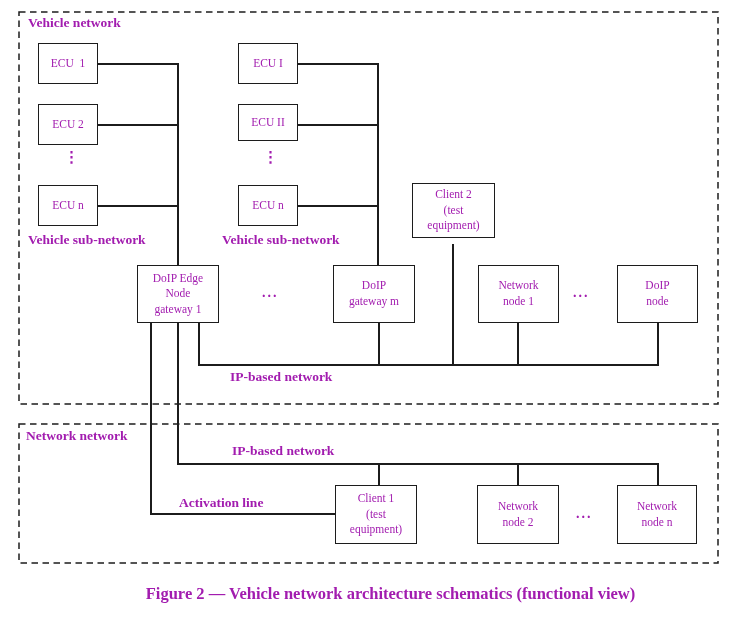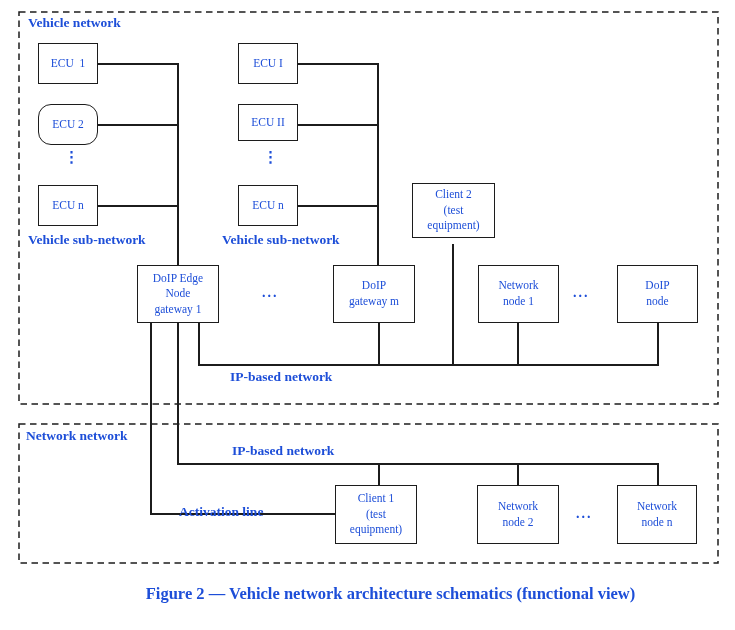--- a/index.html
+++ b/index.html
@@ -1,18 +1,18 @@
 <!DOCTYPE html>
 <html><head>
 <meta charset="utf-8">
 <style>
   html,body{margin:0;padding:0;background:#ffffff;}
   .canvas{
     position:relative;width:735px;height:630px;background:#ffffff;
-    font-family:"Liberation Serif", serif;color:#1d4ed8;overflow:hidden;
+    font-family:"Liberation Serif", serif;color:#a21caf;overflow:hidden;
   }
   .dashed-layer{position:absolute;left:0;top:0;}
   .box{
     position:absolute;box-sizing:border-box;border:1.5px solid #1c1c1c;background:#ffffff;
     display:flex;align-items:center;justify-content:center;text-align:center;
     font-size:11.5px;line-height:1.35;white-space:pre-wrap;z-index:2;
   }
   .hl{position:absolute;height:1.5px;background:#1c1c1c;z-index:1;}
   .vl{position:absolute;width:1.5px;background:#1c1c1c;z-index:1;}
   .lbl{position:absolute;font-weight:bold;font-size:13.5px;white-space:nowrap;z-index:3;}
@@ -57,24 +57,24 @@
   <div class="vl" style="left:378px;top:463px;height:22px;"></div>
   <div class="vl" style="left:517px;top:463px;height:22px;"></div>
   <div class="vl" style="left:657px;top:463px;height:22px;"></div>
 
   <div class="lbl" style="left:28px;top:15px;">Vehicle network</div>
   <div class="lbl" style="left:28px;top:232px;">Vehicle sub-network</div>
   <div class="lbl" style="left:222px;top:232px;">Vehicle sub-network</div>
   <div class="lbl" style="left:230px;top:369px;">IP-based network</div>
   <div class="lbl" style="left:26px;top:428px;">Network network</div>
   <div class="lbl" style="left:232px;top:443px;">IP-based network</div>
-  <div class="lbl" style="left:179px;top:495px;margin-top:9px;">Activation line</div>
+  <div class="lbl" style="left:179px;top:495px;">Activation line</div>
 
   <div class="box" style="left:38px;top:43px;width:60px;height:41px;">ECU  1</div>
-  <div class="box" style="left:38px;top:104px;width:60px;height:41px;border-radius:13px;">ECU 2</div>
+  <div class="box" style="left:38px;top:104px;width:60px;height:41px;">ECU 2</div>
   <div class="dots-v" style="left:64px;top:150px;">⋮</div>
   <div class="box" style="left:38px;top:185px;width:60px;height:41px;">ECU n</div>
 
   <div class="box" style="left:238px;top:43px;width:60px;height:41px;">ECU I</div>
   <div class="box" style="left:238px;top:104px;width:60px;height:37px;">ECU II</div>
   <div class="dots-v" style="left:263px;top:150px;">⋮</div>
   <div class="box" style="left:238px;top:185px;width:60px;height:41px;">ECU n</div>
 
   <div class="box" style="left:412px;top:183px;width:83px;height:55px;">Client 2
 (test

